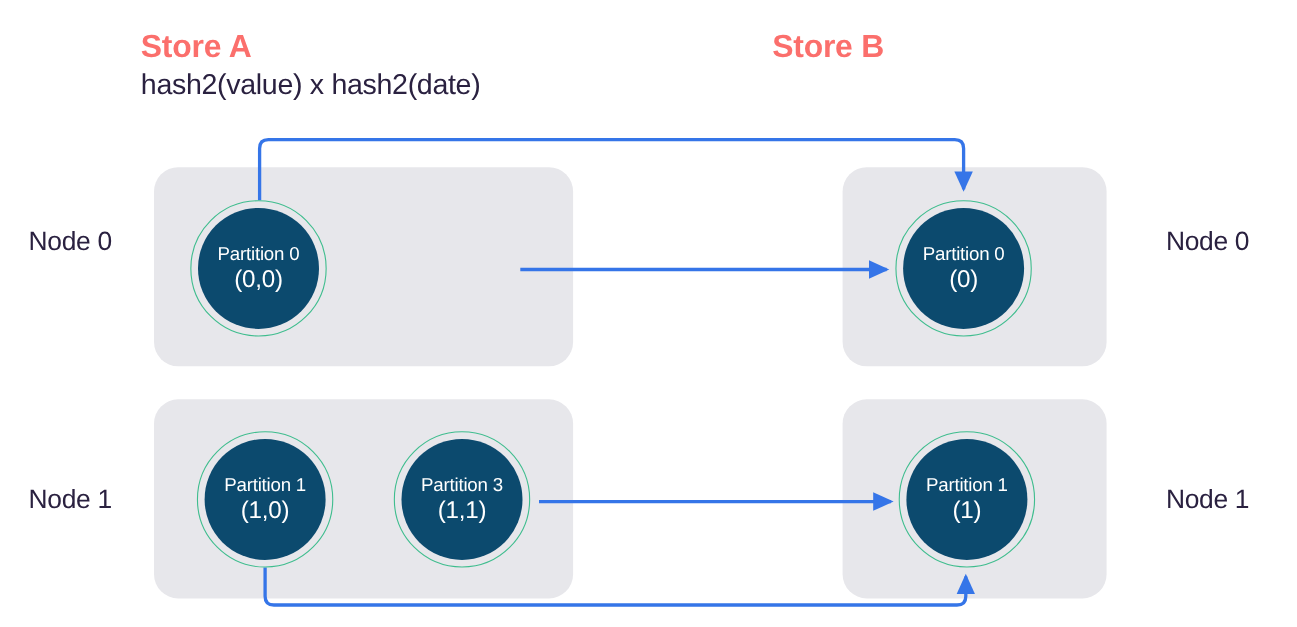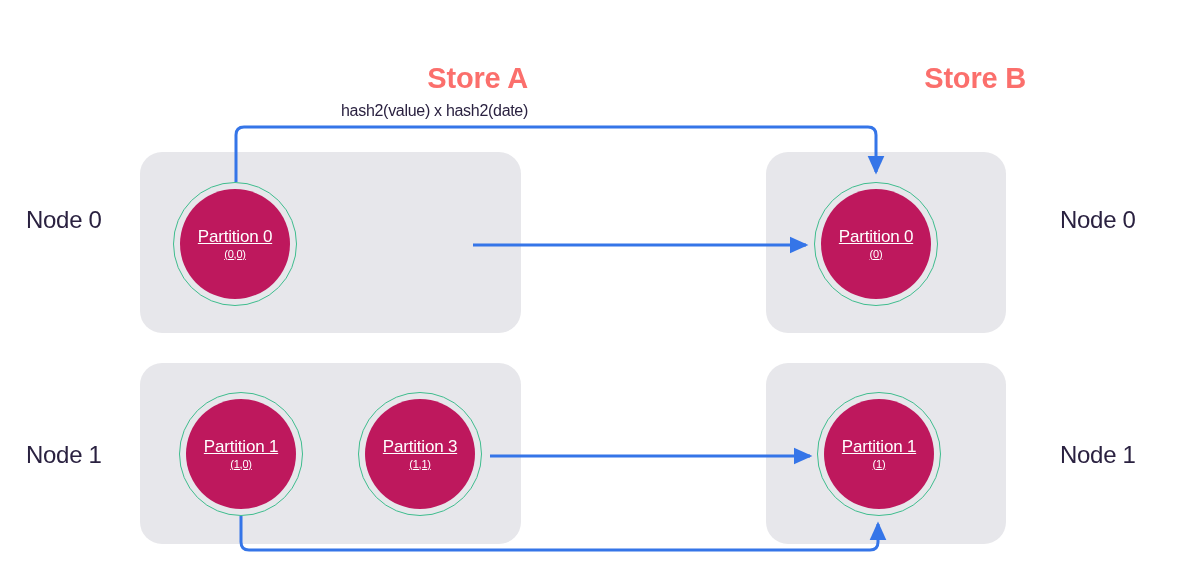--- a/index.html
+++ b/index.html
@@ -11,38 +11,38 @@
     overflow: hidden;
   }
   #stage {
     position: relative;
     width: 1179px;
     height: 570px;
     background: #ffffff;
   }
 
   
-  .store-header { position: absolute; text-align: right; margin-top: 35px; }
+  .store-header { position: absolute; text-align: left; }
   .store-title {
     color: #FB6F6C;
     font-weight: bold;
     font-size: 29px;
     letter-spacing: -0.2px;
     line-height: 36px;
     white-space: nowrap;
   }
   .store-sub {
     color: #2A2140;
-    font-size: 16px;
+    font-size: 26px;
     line-height: 30px;
     white-space: nowrap;
     letter-spacing: -0.3px;
   }
   #store-a-header { left: 128px; top: 25px; width: 400px; }
-  #store-b-header { left: 746px; top: 25px; width: 280px; }
+  #store-b-header { left: 702px; top: 25px; width: 280px; }
 
   
   .panel {
     position: absolute;
     background: #E7E7EB;
     border-radius: 22px;
   }
   #panel-a0 { left: 140px; top: 152px; width: 381px; height: 181px; }
   #panel-a1 { left: 140px; top: 363px; width: 381px; height: 181px; }
   #panel-b0 { left: 766px; top: 152px; width: 240px; height: 181px; }
@@ -70,31 +70,30 @@
     border: 1.5px solid #3FBD8E;
     background: transparent;
     display: flex;
     align-items: center;
     justify-content: center;
   }
   .partition .disc {
     width: 110px;
     height: 110px;
     border-radius: 50%;
-    background: #be185d;
+    background: #0c4a6e;
     display: flex;
     flex-direction: column;
     align-items: center;
     justify-content: center;
     color: #ffffff;
     line-height: 1.18;
-    text-decoration: underline;
   }
   .p-name { font-size: 17px; letter-spacing: -0.2px; white-space: nowrap; }
-  .p-key  { font-size: 11px; letter-spacing: -0.2px; white-space: nowrap; }
+  .p-key  { font-size: 22px; letter-spacing: -0.2px; white-space: nowrap; }
 
   #part-a-0 { left: 173px; top: 182px; }
   #part-a-2 { left: 350px; top: 182px; }
   #part-a-1 { left: 179px; top: 392px; }
   #part-a-3 { left: 358px; top: 392px; }
   #part-b-0 { left: 814px; top: 182px; }
   #part-b-1 { left: 817px; top: 392px; }
 
   
   #arrows {

